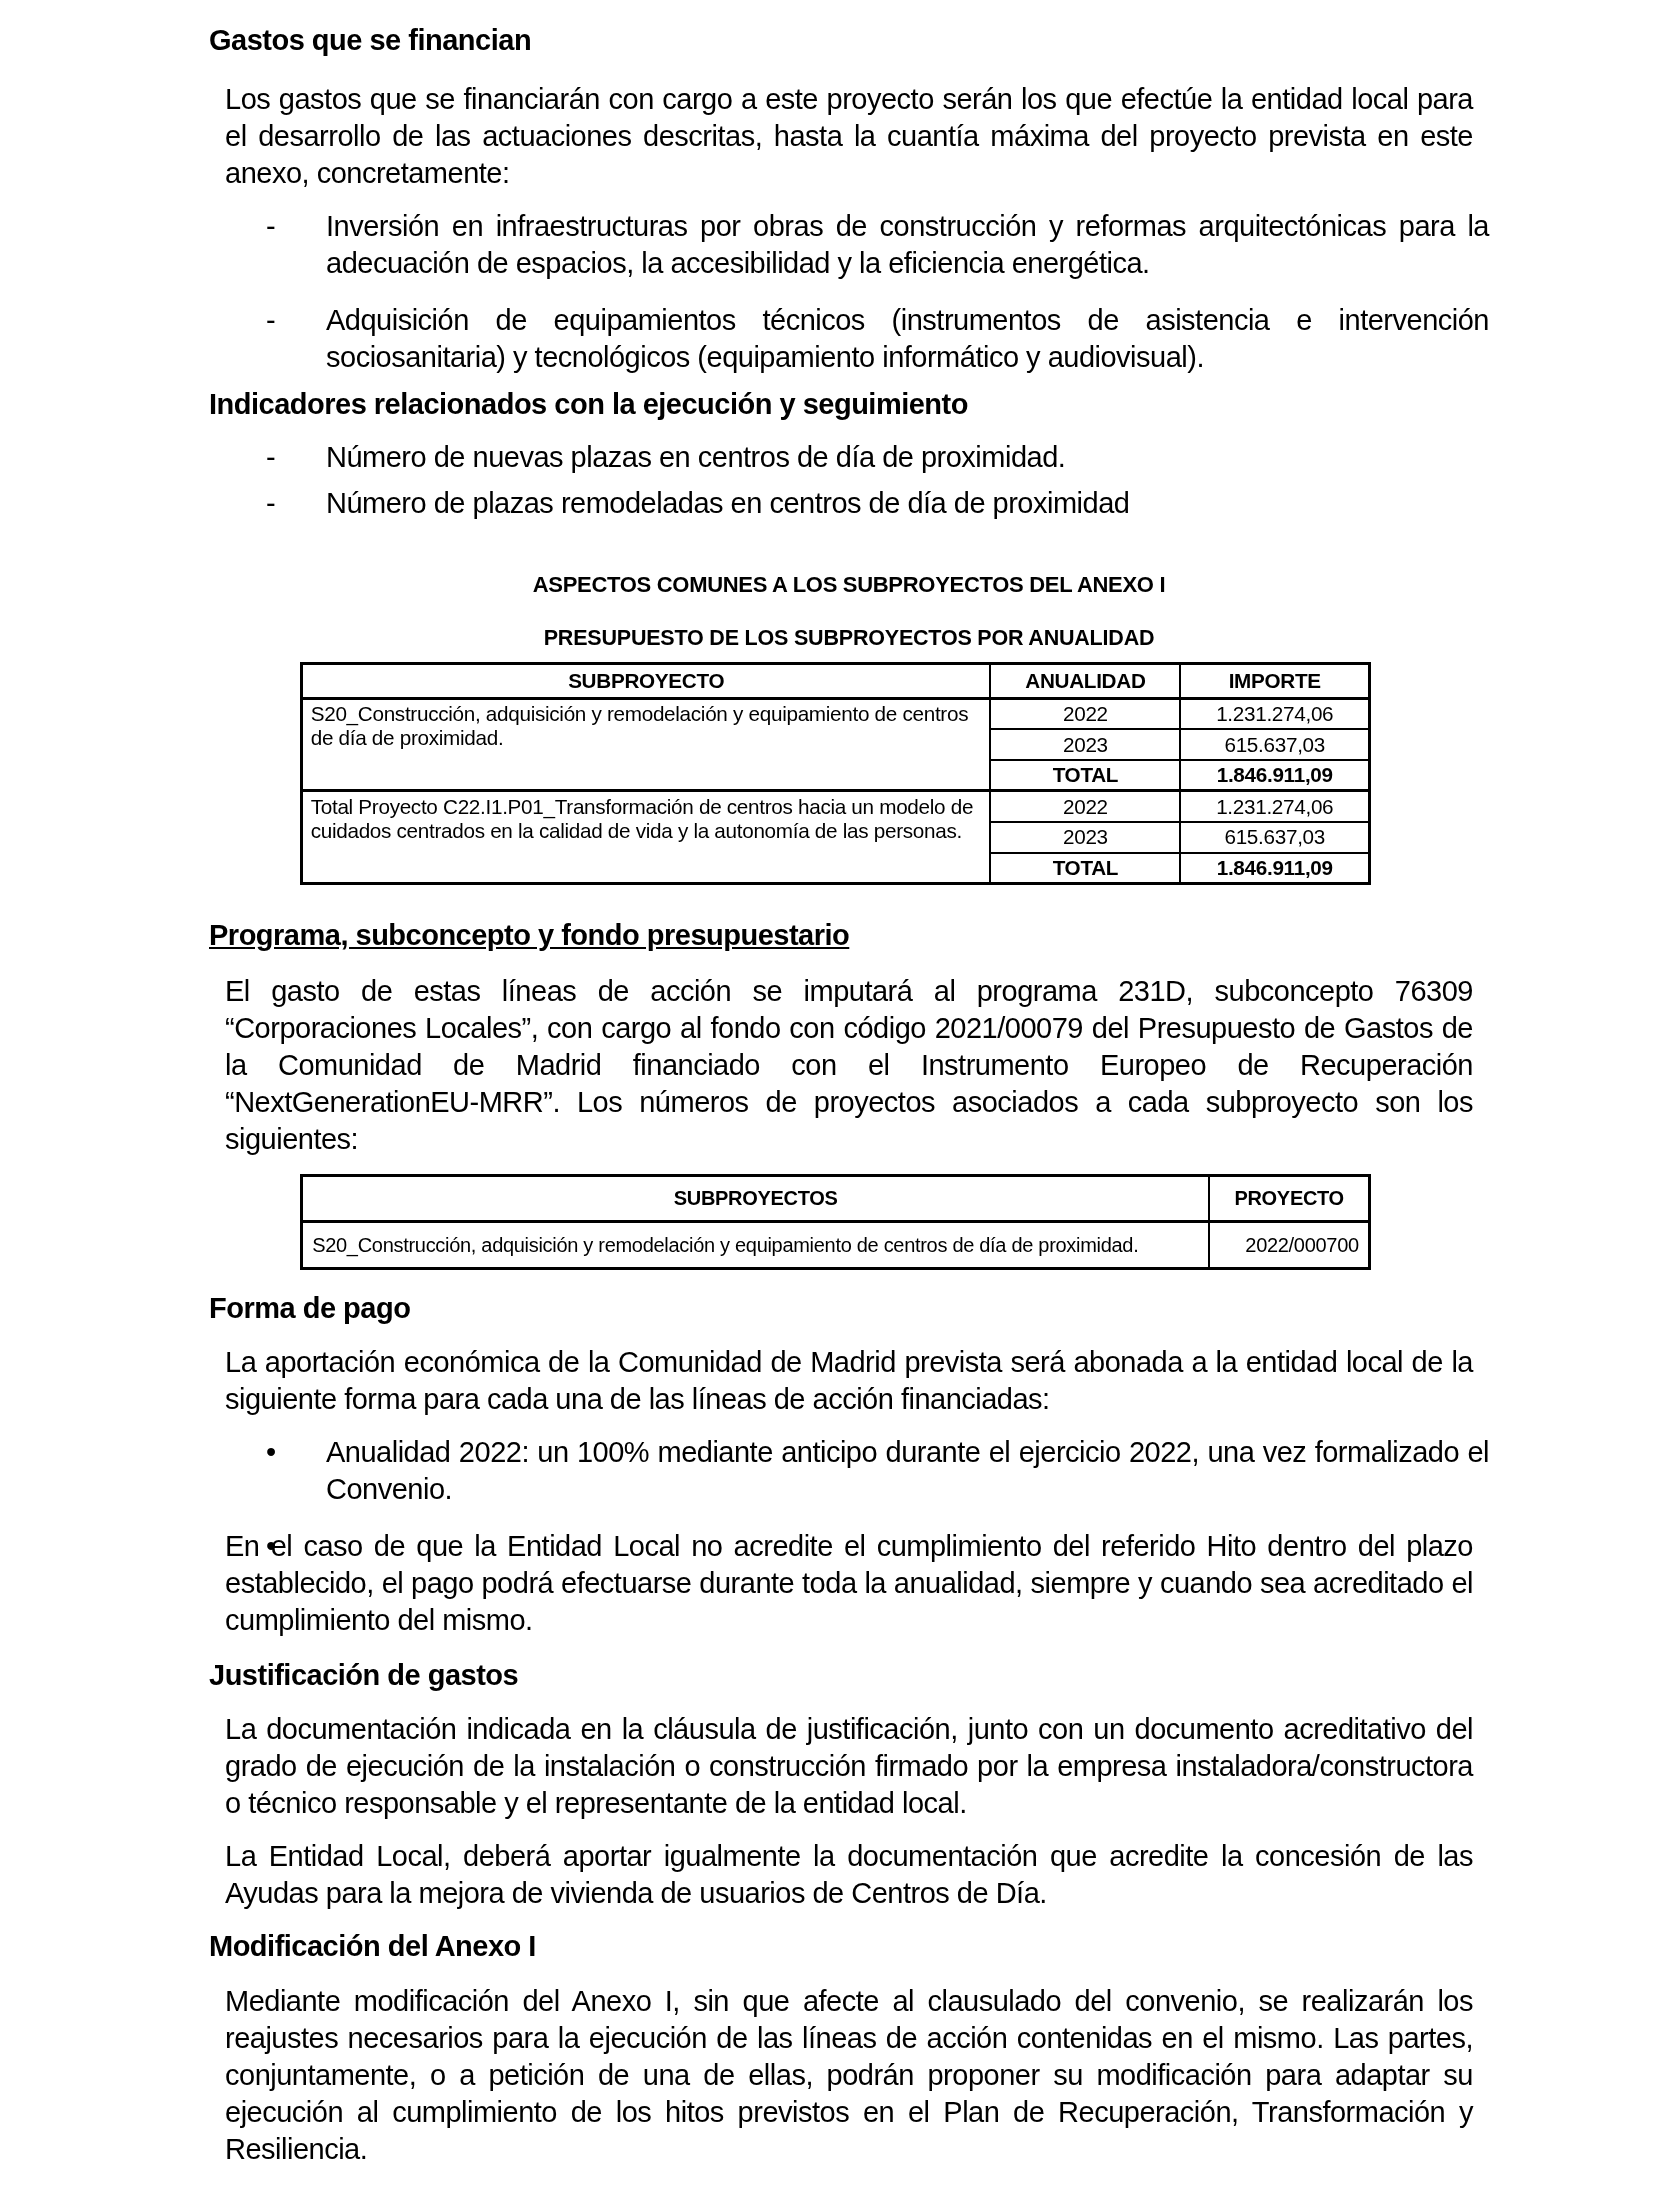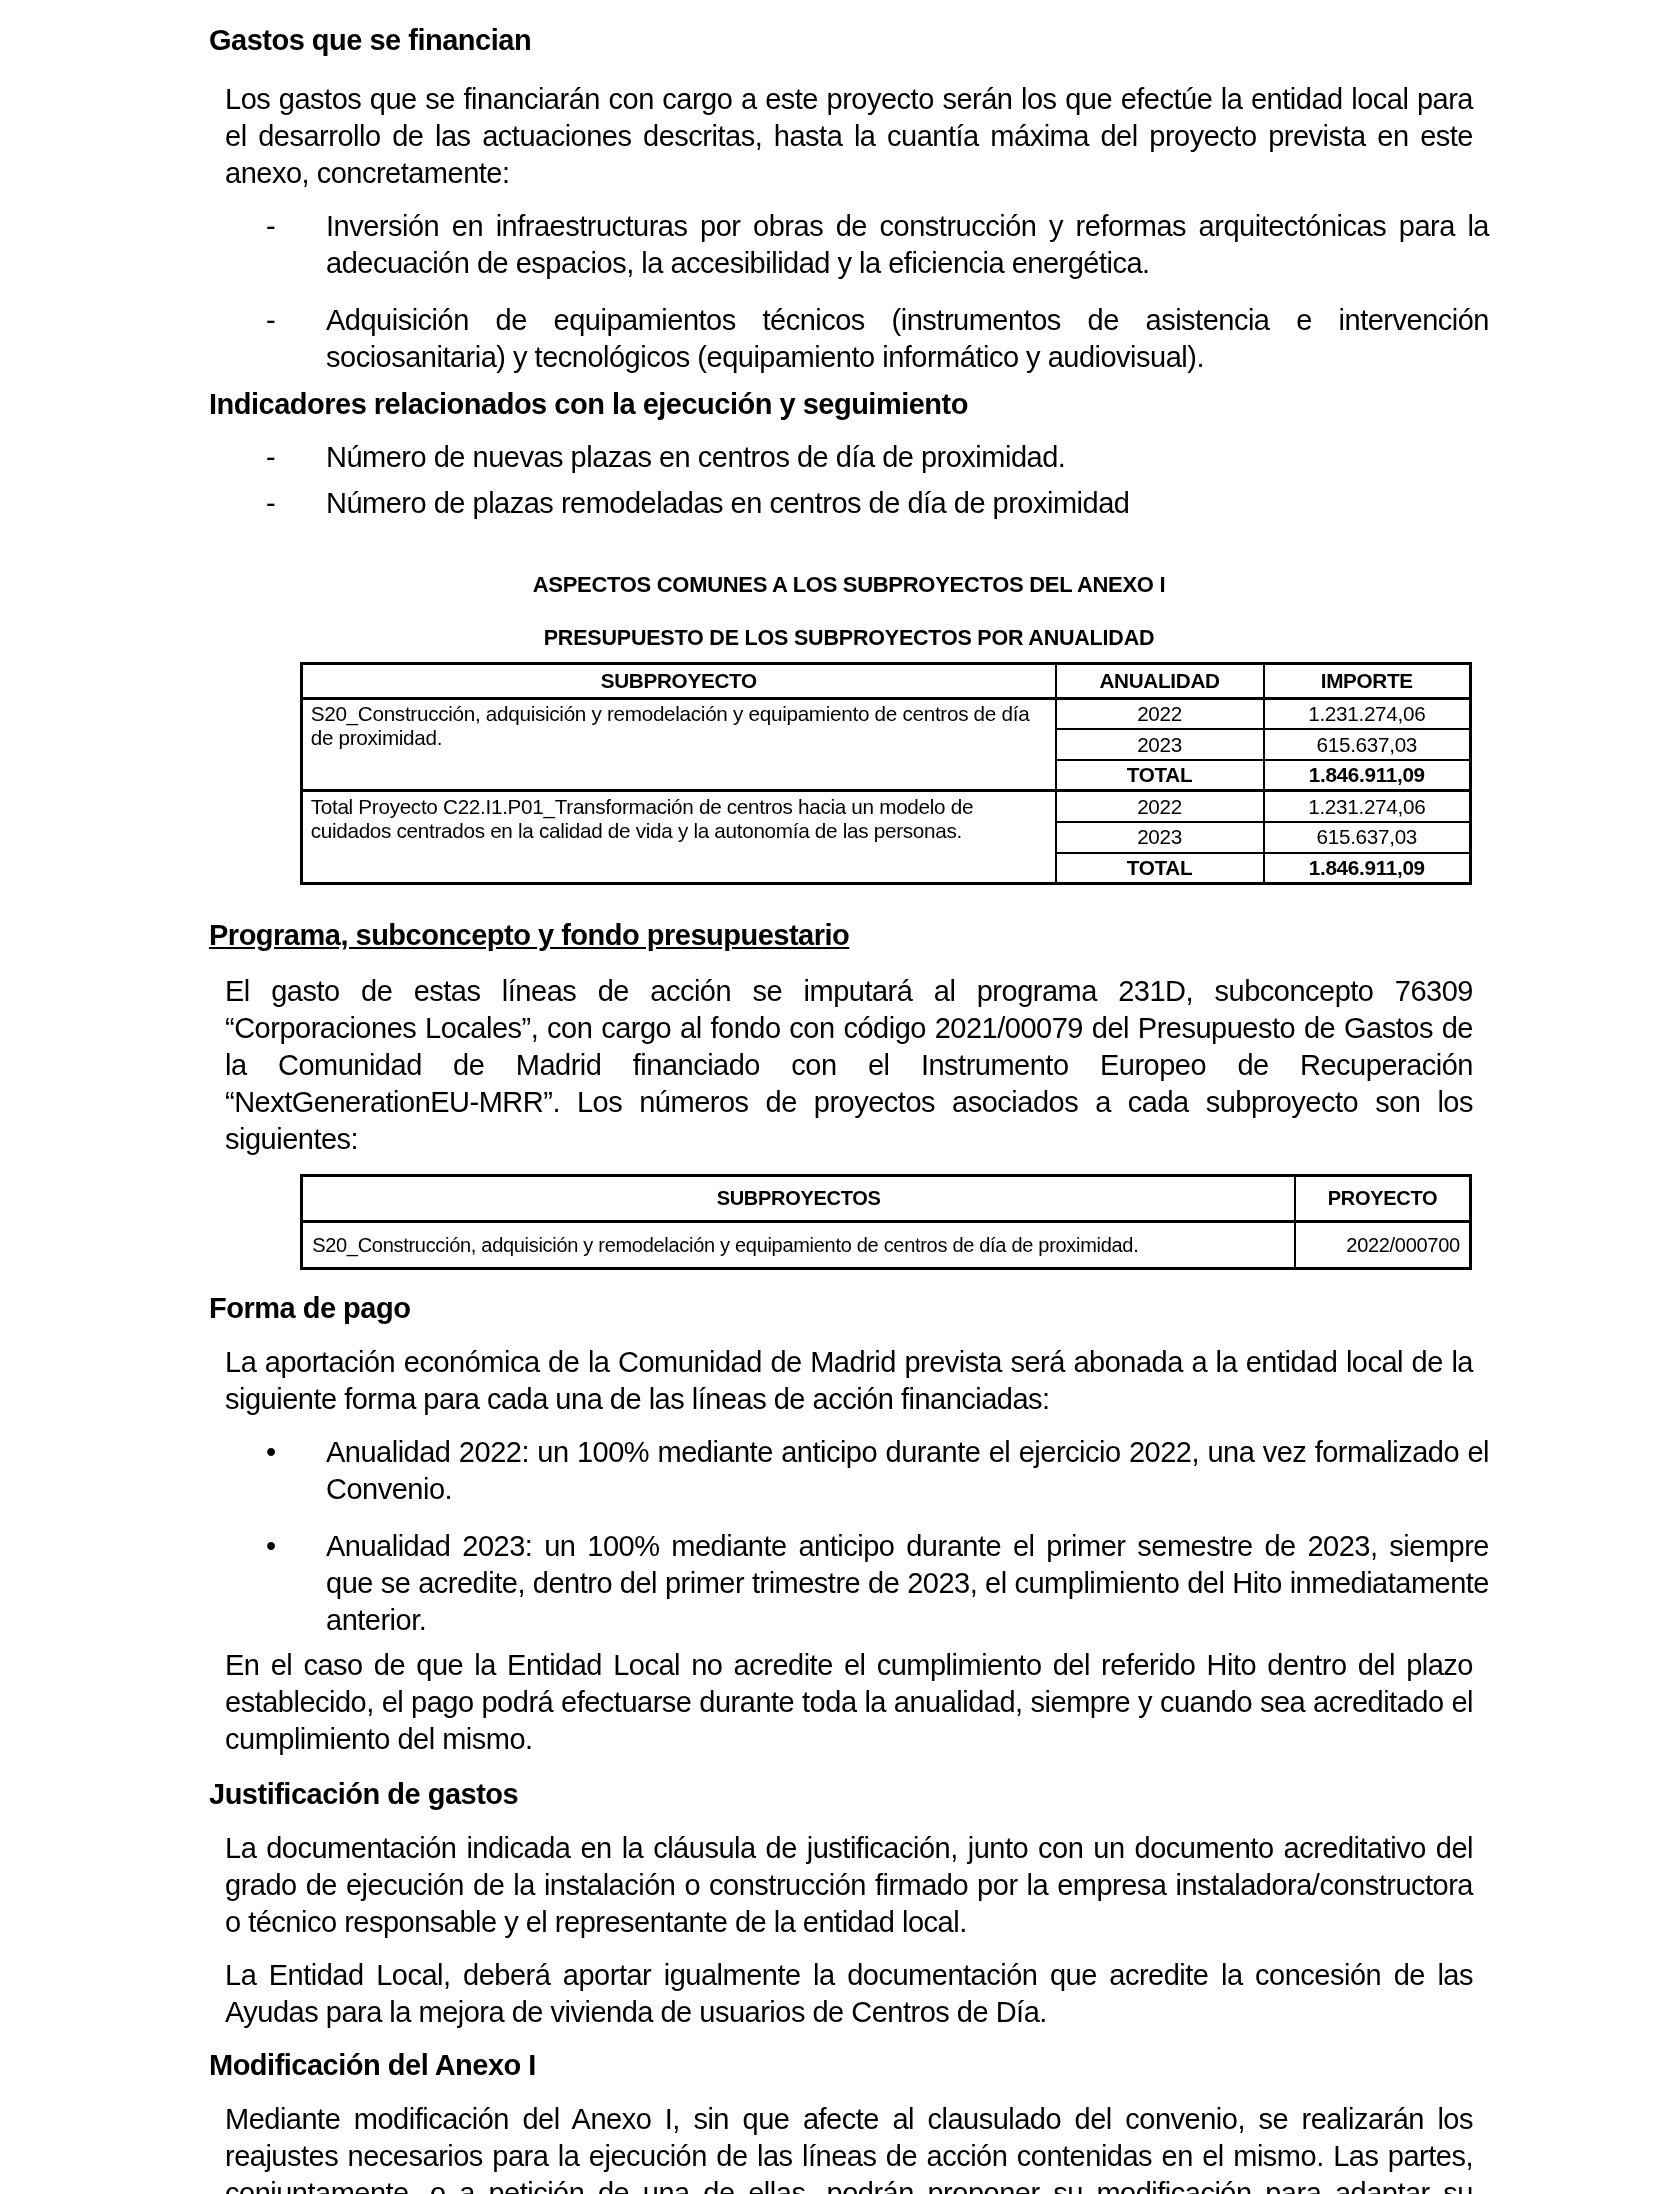--- a/index.html
+++ b/index.html
@@ -56,21 +56,21 @@
     font-size: 21.5px;
     line-height: 26px;
     letter-spacing: -0.2px;
     margin: 21.5px 0 0 0;
   }
 
   
   table.doc-table {
     border-collapse: collapse;
     margin: 10.7px 0 0 91px;
-    width: 1172px;
+    width: 1071px;
     table-layout: fixed;
     font-size: 20.7px;
     line-height: 24px;
     letter-spacing: -0.3px;
   }
   table.doc-table th, table.doc-table td {
     border: 2.3px solid #000;
     padding: 2.3px 7.7px;
   }
   table.doc-table { border: 3.8px solid #000; }
@@ -197,21 +197,20 @@
 <div class="h" id="h-forma">Forma de pago</div>
 <p class="p">La aportación económica de la Comunidad de Madrid prevista será abonada a la entidad local de la siguiente forma para cada una de las líneas de acción financiadas:</p>
 
 <ul class="doc-list">
   <li>
     <span class="marker">•</span>
     <span>Anualidad 2022: un 100% mediante anticipo durante el ejercicio 2022, una vez formalizado el Convenio.</span>
   </li>
   <li>
     <span class="marker">•</span>
-    <span>Anualidad 2023: un 100% mediante anticipo durante el primer semestre de 2023, siempre que se acredite, dentro del primer trimestre de 2023, el cumplimiento del Hito inmediatamente anterior.</span>
   </li>
 </ul>
 
 <p class="p" id="p-forma-closing">En el caso de que la Entidad Local no acredite el cumplimiento del referido Hito dentro del plazo establecido, el pago podrá efectuarse durante toda la anualidad, siempre y cuando sea acreditado el cumplimiento del mismo.</p>
 
 <div class="h" id="h-justificacion">Justificación de gastos</div>
 <p class="p">La documentación indicada en la cláusula de justificación, junto con un documento acreditativo del grado de ejecución de la instalación o construcción firmado por la empresa instaladora/constructora o técnico responsable y el representante de la entidad local.</p>
 <p class="p" id="p-just-2">La Entidad Local, deberá aportar igualmente la documentación que acredite la concesión de las Ayudas para la mejora de vivienda de usuarios de Centros de Día.</p>
 
 <div class="h" id="h-modificacion">Modificación del Anexo I</div>

